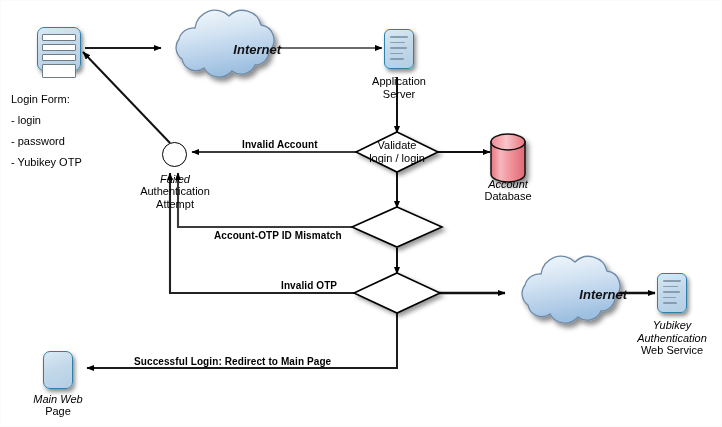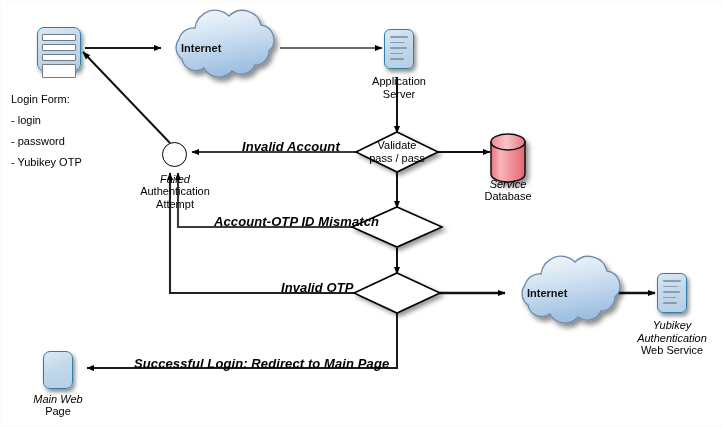--- a/index.html
+++ b/index.html
@@ -9,40 +9,39 @@
     overflow:hidden;
     border:1px solid #fbfbfb;
     box-sizing:border-box;
   }
   #svg-layer{position:absolute;left:0;top:0;width:722px;height:427px;}
   .nlabel{
     position:absolute;text-align:center;color:#000;font-size:11px;line-height:12.5px;
     white-space:pre;letter-spacing:0px;
   }
   .elabel{
-    position:absolute;font-size:13px;font-weight:bold;color:#000;white-space:nowrap;
+    position:absolute;font-size:10px;font-weight:bold;color:#000;white-space:nowrap;
     letter-spacing:0.1px;
-    font-style:italic;
   }
   
   .doc{
     position:absolute;border-radius:7px;
     border:1.6px solid #2f7fa8;
     background:linear-gradient(160deg,#dbe9f3 0%,#c3d9ea 45%,#b4cee4 100%);
     box-shadow:2px 3px 4px rgba(0,0,0,0.45);
     box-sizing:border-box;
   }
   .doc .inner{position:absolute;left:4px;right:4px;top:4px;bottom:4px;}
   .bar{background:#ffffff;border:1px solid #6f7c86;height:5px;margin-bottom:3px;border-radius:1px;}
   .bigbox{background:#ffffff;border:1px solid #6f7c86;height:12px;border-radius:1px;}
   .codeline{
     height:1.6px;background:#7b93a8;margin:0 0 4px 0;border-radius:1px;opacity:.85;
   }
   .cloudtxt{
-    position:absolute;width:100%;text-align:left;font-size:11px;font-weight:bold;color:#111;
+    position:absolute;width:100%;text-align:right;font-size:13px;font-weight:bold;color:#111;font-style:italic;
   }
   
   .circ{
     position:absolute;border-radius:50%;border:1.6px solid #000;background:#fff;
     box-sizing:border-box;
   }
   .italic{font-style:italic;}
 </style>
 </head>
 <body>
@@ -191,34 +190,34 @@
   <div class="cloudtxt" style="left:180px;top:41px;width:100px;">Internet</div>
 
   <div class="nlabel italic" style="left:348px;top:74px;width:100px;font-style:normal;">Application
 Server</div>
 
   <div class="nlabel italic" style="left:124px;top:172px;width:100px;">Failed</div>
   <div class="nlabel" style="left:124px;top:184px;width:100px;">Authentication
 Attempt</div>
 
   <div class="nlabel" style="left:346px;top:138px;width:100px;">Validate
-pass / pass</div>
-
-  <div class="nlabel italic" style="left:457px;top:177px;width:100px;">Service</div>
+login / login</div>
+
+  <div class="nlabel italic" style="left:457px;top:177px;width:100px;">Account</div>
   <div class="nlabel" style="left:457px;top:189px;width:100px;">Database</div>
 
 
 
   <div class="cloudtxt" style="left:526px;top:286px;width:100px;">Internet</div>
 
   <div class="nlabel italic" style="left:621px;top:318px;width:100px;">Yubikey
 Authentication</div>
   <div class="nlabel" style="left:621px;top:343px;width:100px;">Web Service</div>
 
   <div class="nlabel italic" style="left:7px;top:392px;width:100px;">Main Web</div>
   <div class="nlabel" style="left:7px;top:404px;width:100px;">Page</div>
 
   <div class="elabel" style="left:241px;top:138px;">Invalid Account</div>
-  <div class="elabel" style="left:213px;top:213px;">Account-OTP ID Mismatch</div>
+  <div class="elabel" style="left:213px;top:229px;">Account-OTP ID Mismatch</div>
   <div class="elabel" style="left:248px;top:279px;padding-left:32px;">Invalid OTP</div>
   <div class="elabel" style="left:133px;top:355px;">Successful Login: Redirect to Main Page</div>
 
 </div>
 
 </body></html>

